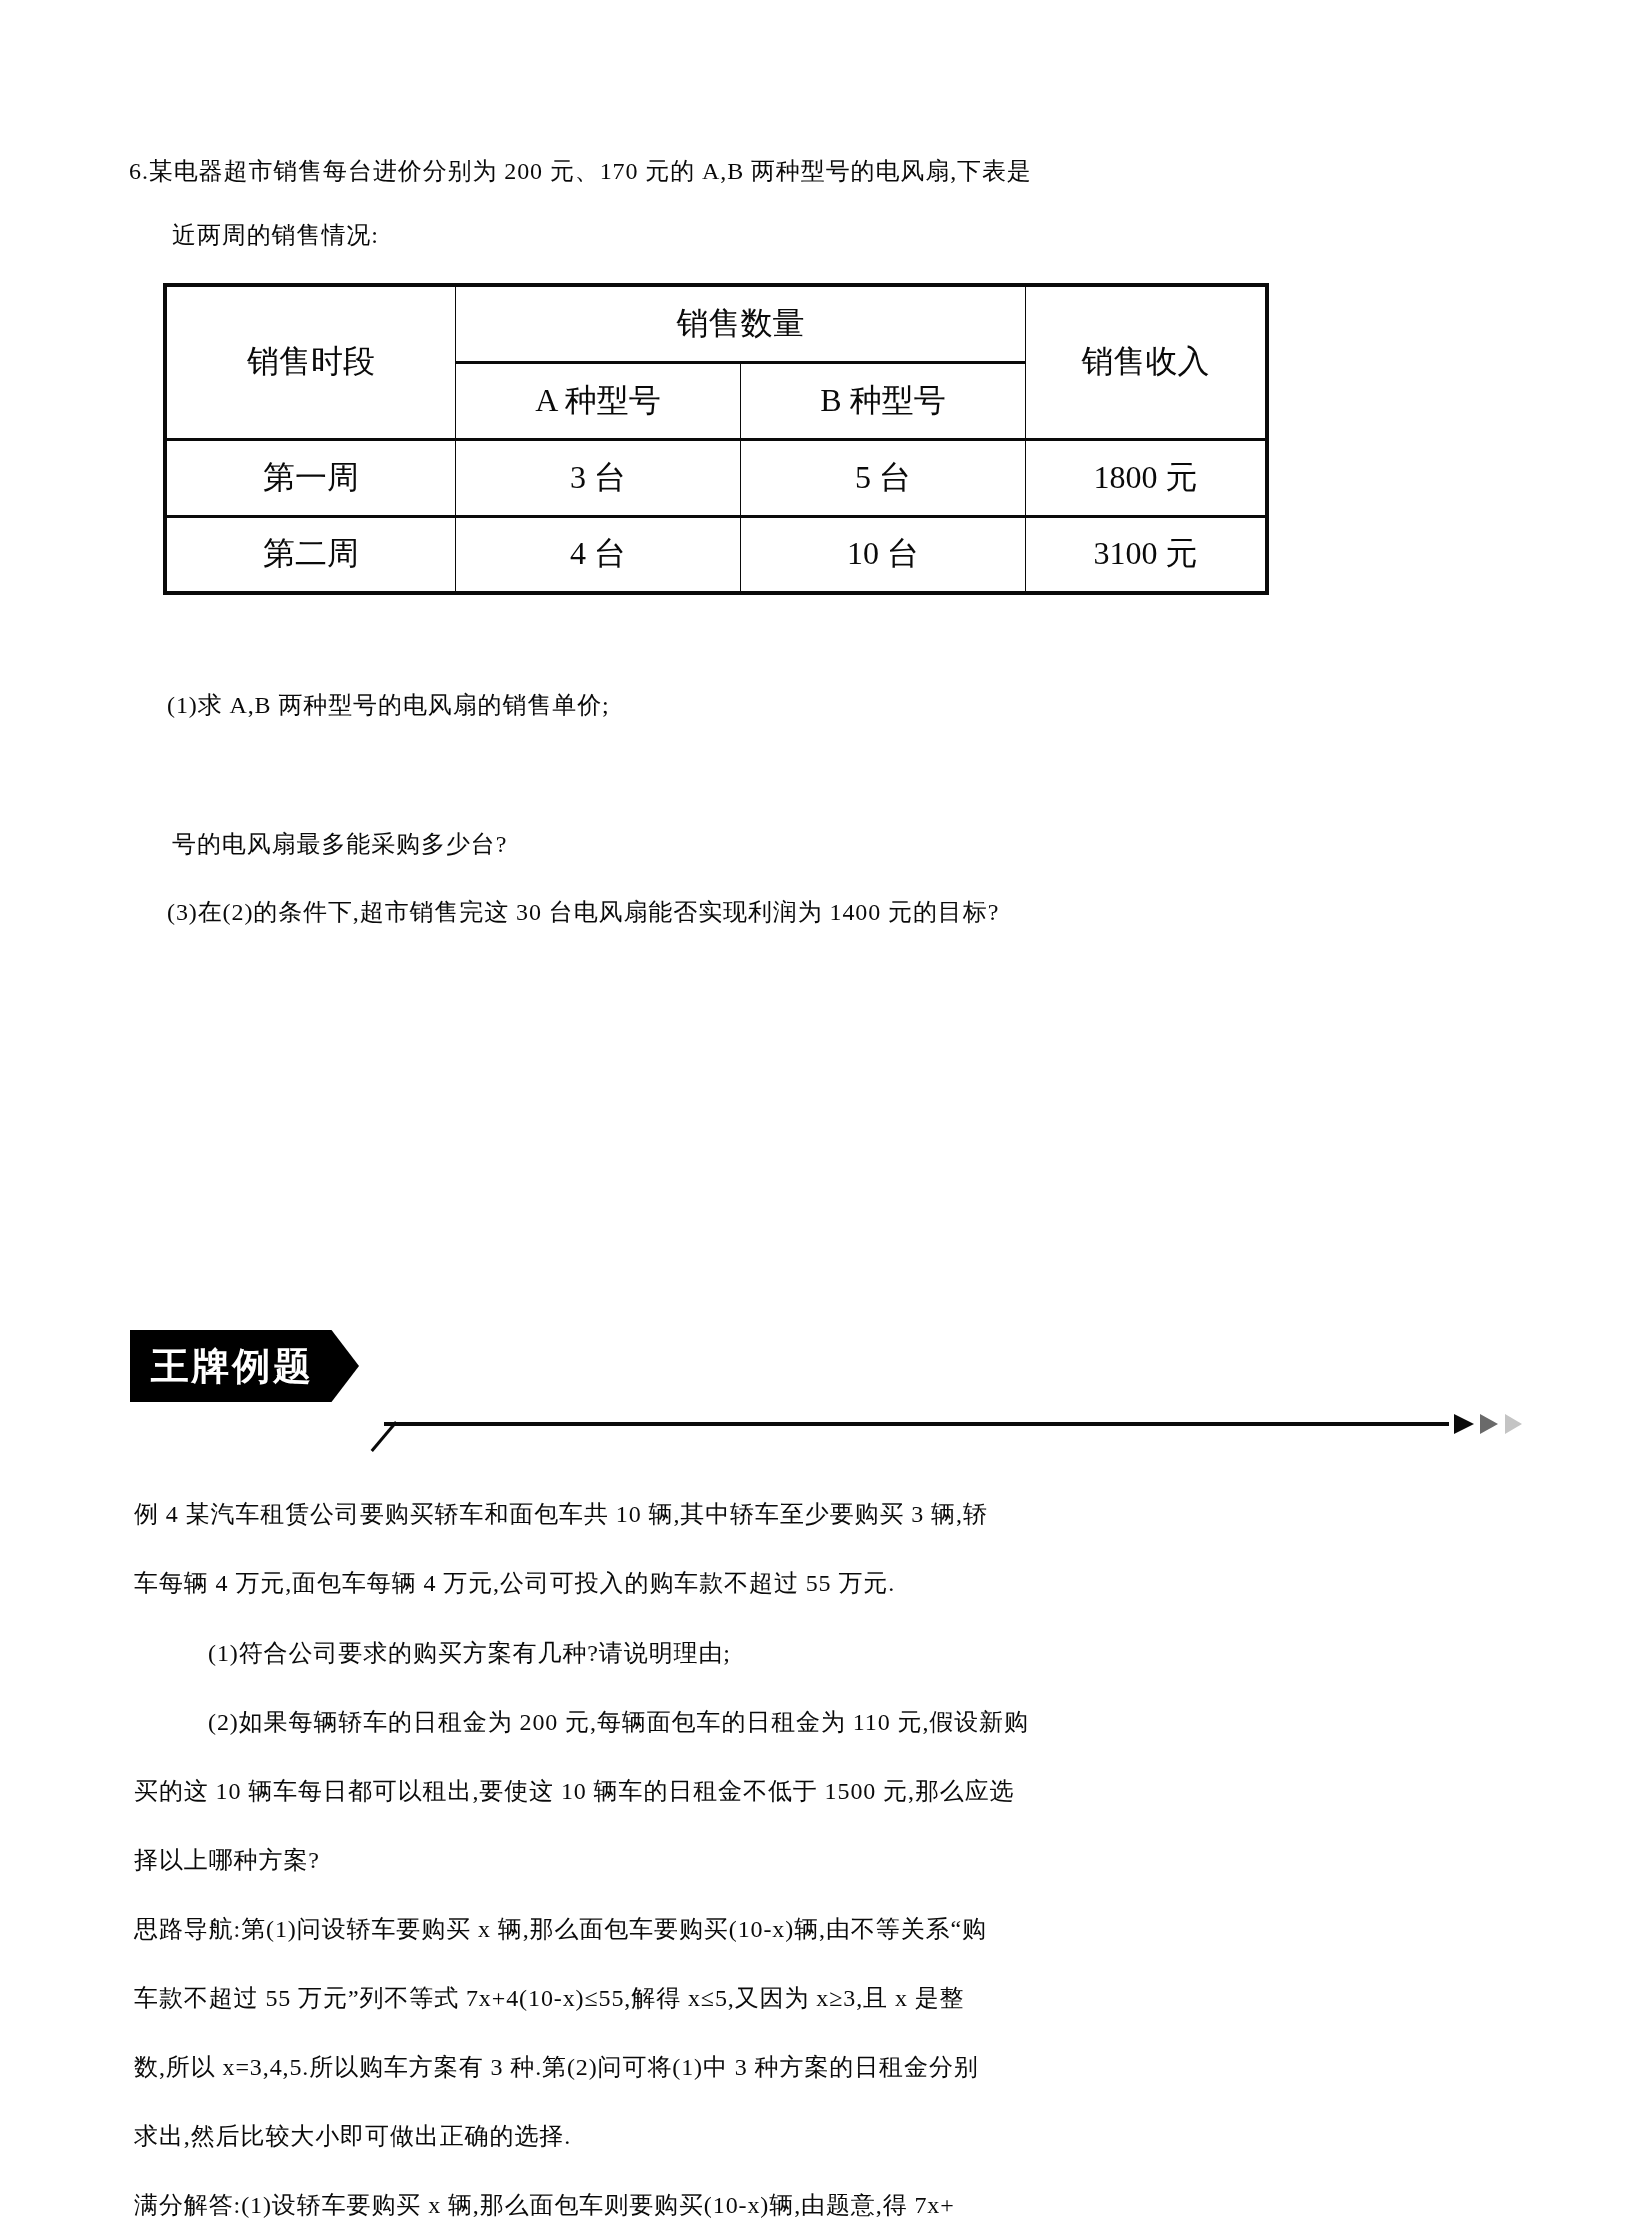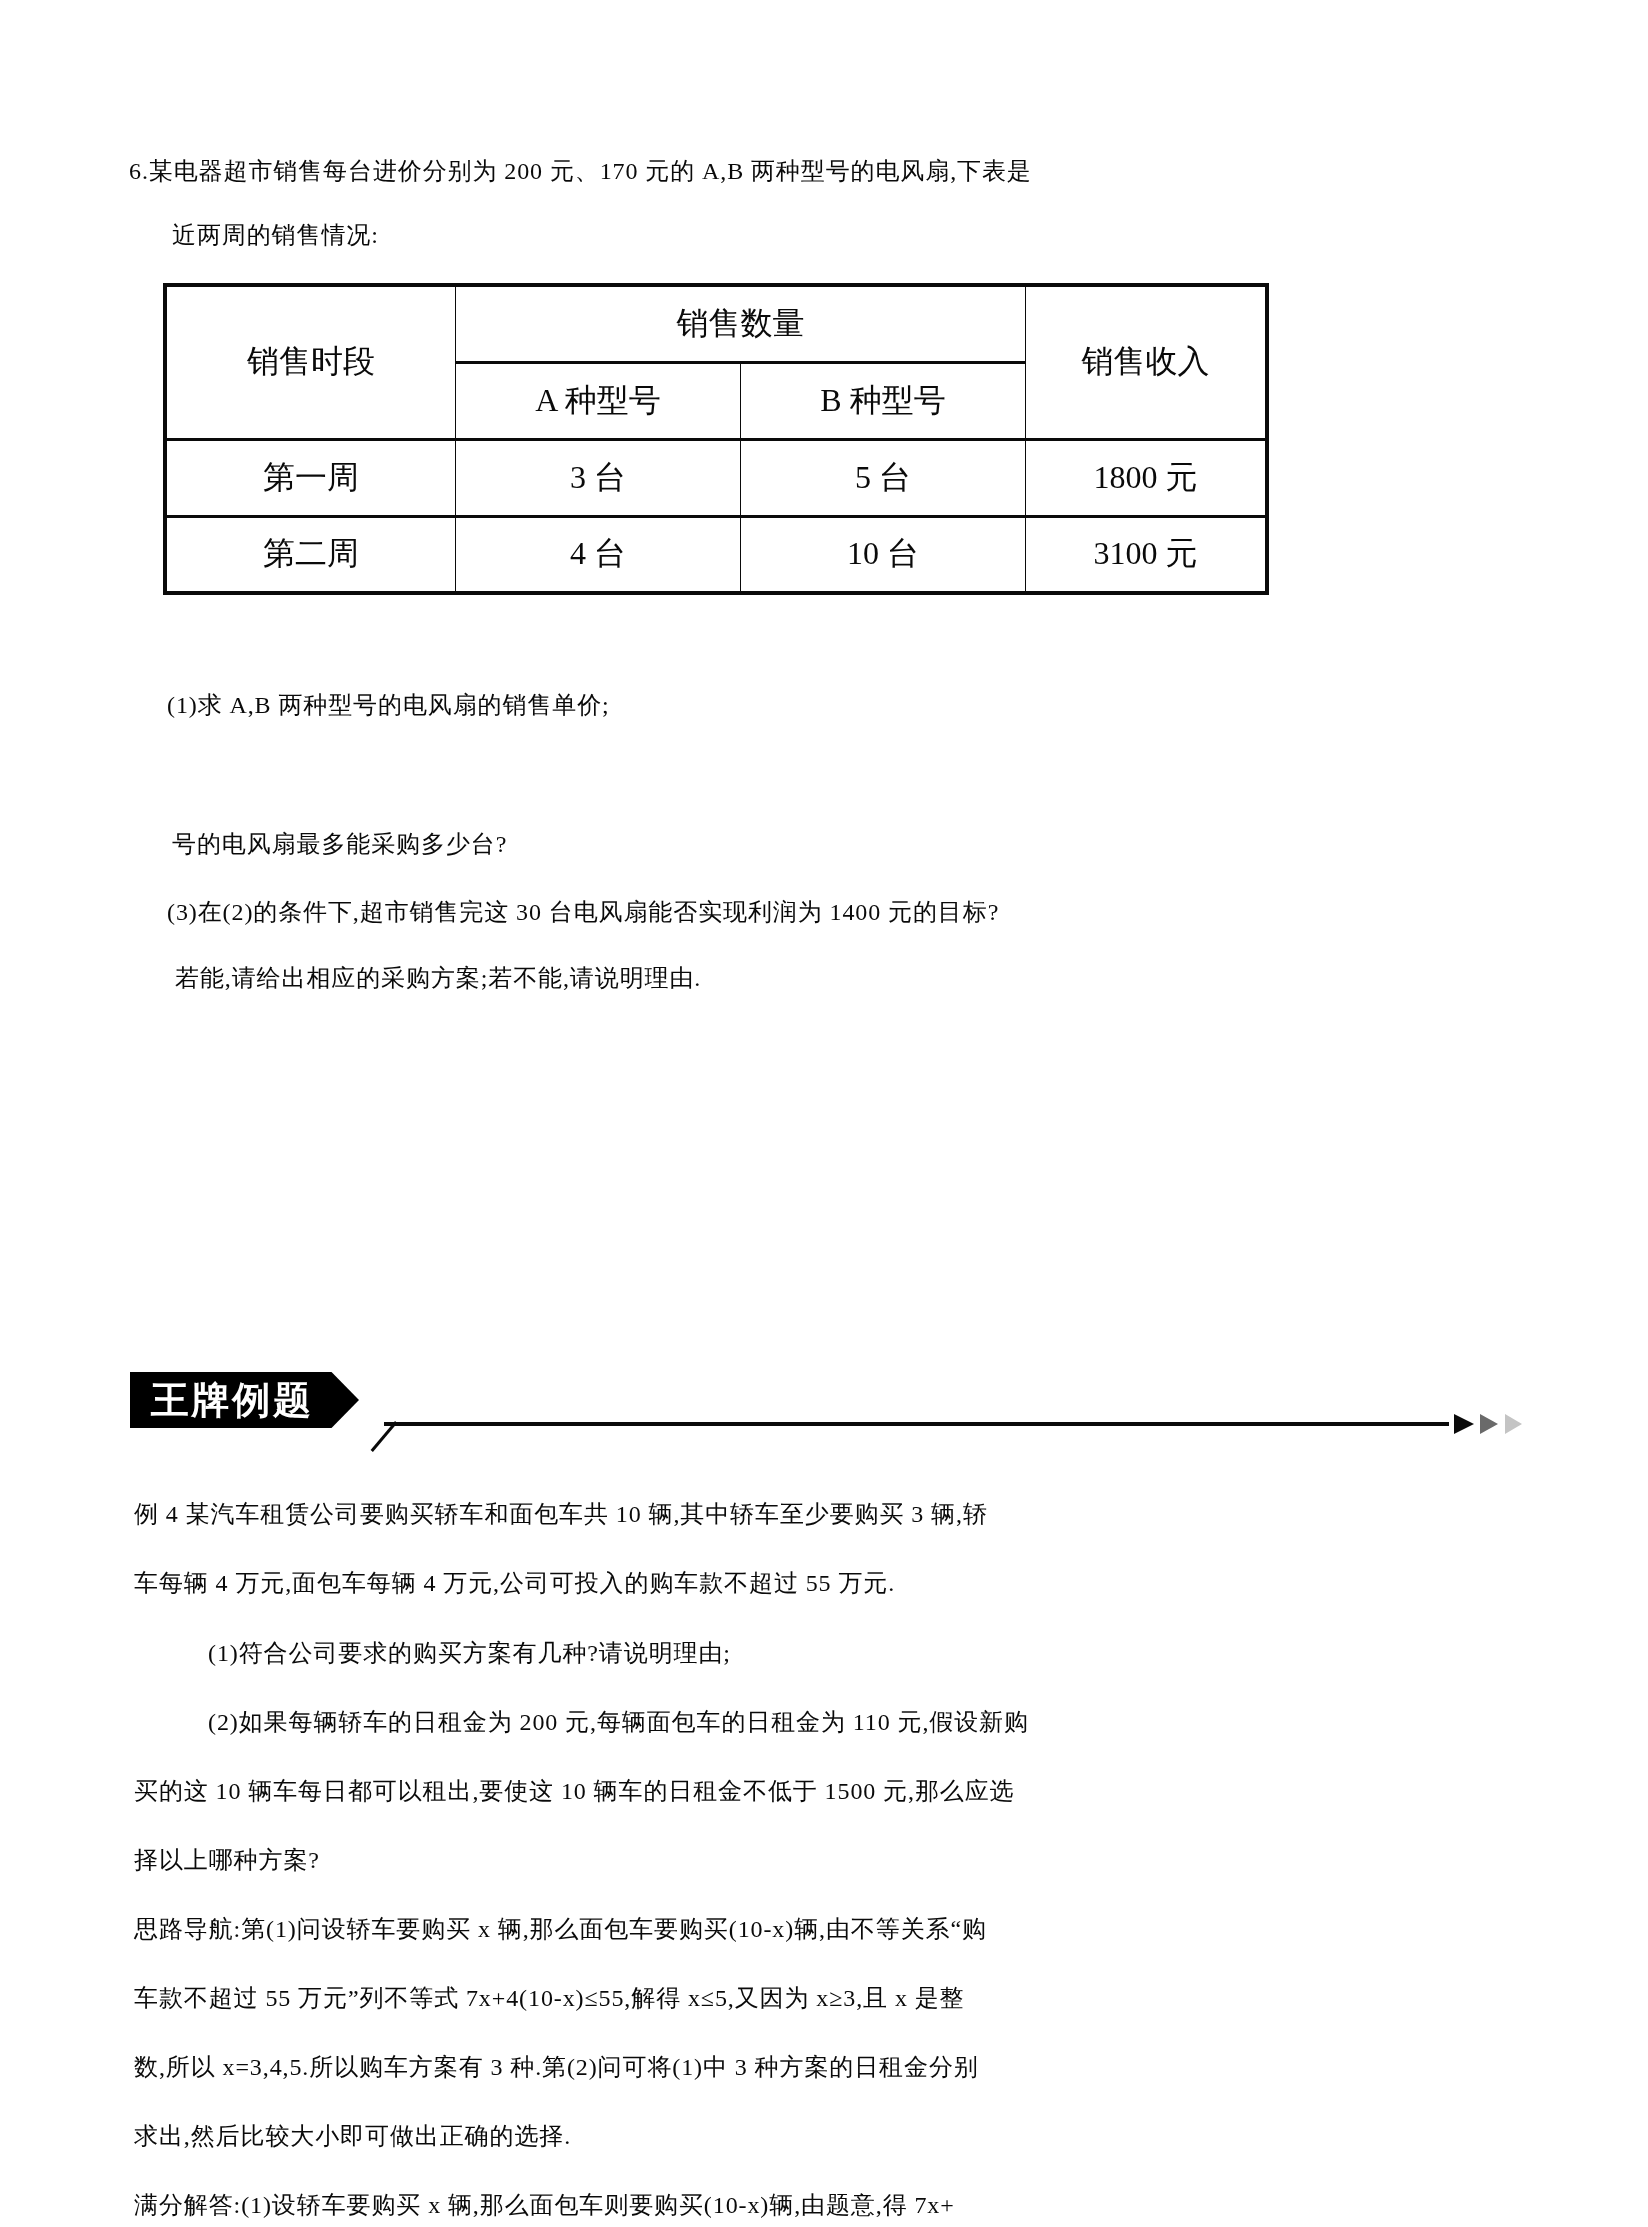--- a/index.html
+++ b/index.html
@@ -52,23 +52,23 @@
   .col-period  { width: 288px; }
   .col-a       { width: 288px; }
   .col-b       { width: 291px; margin-left: 12px; }
   .col-revenue { width: 239px; }
   .hrow  { height: 77px; }
   .drow  { height: 77px; }
   
   .badge {
     position: absolute;
     left: 130px;
-    top: 1372px;
+    top: 1330px;
     width: 229px;
-    height: 56px;
+    height: 72px;
     background: #000000;
     clip-path: polygon(0 0, 88% 0, 100% 50%, 88% 100%, 0 100%);
     display: flex;
     align-items: center;
     justify-content: center;
     padding-right: 24.5px;
     box-sizing: border-box;
   }
   .badge span {
     color: #ffffff;
@@ -149,21 +149,20 @@
         <td>4 台</td>
         <td>10 台</td>
         <td>3100 元</td>
       </tr>
     </tbody>
   </table>
 
   <div class="line p6-l3">(1)求 A,B 两种型号的电风扇的销售单价;</div>
   <div class="line p6-l5">号的电风扇最多能采购多少台?</div>
   <div class="line p6-l6">(3)在(2)的条件下,超市销售完这 30 台电风扇能否实现利润为 1400 元的目标?</div>
-  <div class="line p6-l7">若能,请给出相应的采购方案;若不能,请说明理由.</div>
 
   <div class="badge">
     <span>王牌例题</span>
   </div>
   <div class="badge-slash"></div>
   <div class="badge-line"></div>
   <div class="arrowhead arrow-1"></div>
   <div class="arrowhead arrow-2"></div>
   <div class="arrowhead arrow-3"></div>
 

